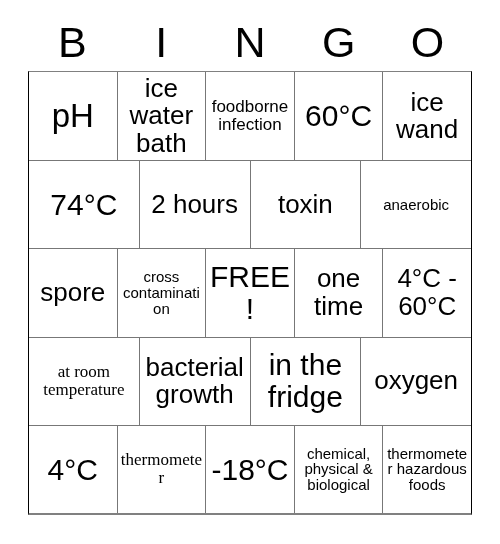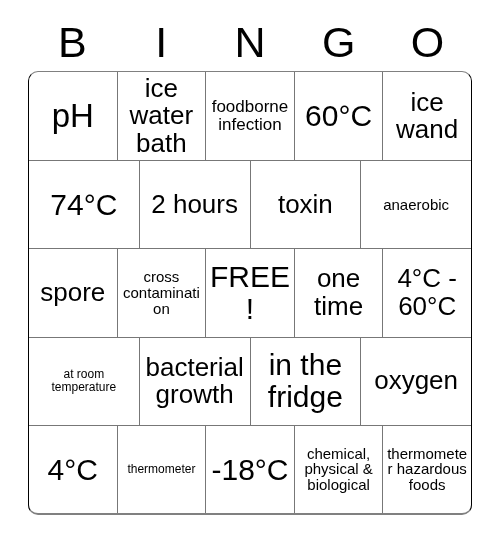--- a/index.html
+++ b/index.html
@@ -51,21 +51,20 @@
     top: 71px;
     width: 444px;
     height: 444px;
     border-top: 1.5px solid #808080;
     border-left: 1.5px solid #000000;
     border-right: 1.5px solid #000000;
     border-bottom: 2.5px solid #808080;
     box-sizing: border-box;
     display: flex;
     flex-direction: column;
-    border-radius: 10px;
   }
   .row {
     flex: 1 1 0;
     display: flex;
     min-height: 0;
   }
   .row + .row .cell {
     border-top: 1.2px solid #777777;
   }
   .cell {
@@ -89,21 +88,21 @@
     font-weight: 400;
     word-wrap: break-word;
   }
 
   
   .fs-xl   { font-size: 33px; }
   .fs-lg   { font-size: 30px; }
   .fs-md   { font-size: 26px; }
   .fs-xs   { font-size: 17px; text-align: center; }
   .fs-xxs  { font-size: 15px; text-align: center; }
-  .fs-tiny { font-size: 12px; }
+  .fs-tiny { font-size: 17px; font-family: Liberation Serif, serif; }
 </style>
 </head>
 <body>
 
 <div id="card">
 
   <div id="header">
     <div class="hdr-letter">B</div>
     <div class="hdr-letter">I</div>
     <div class="hdr-letter">N</div>

